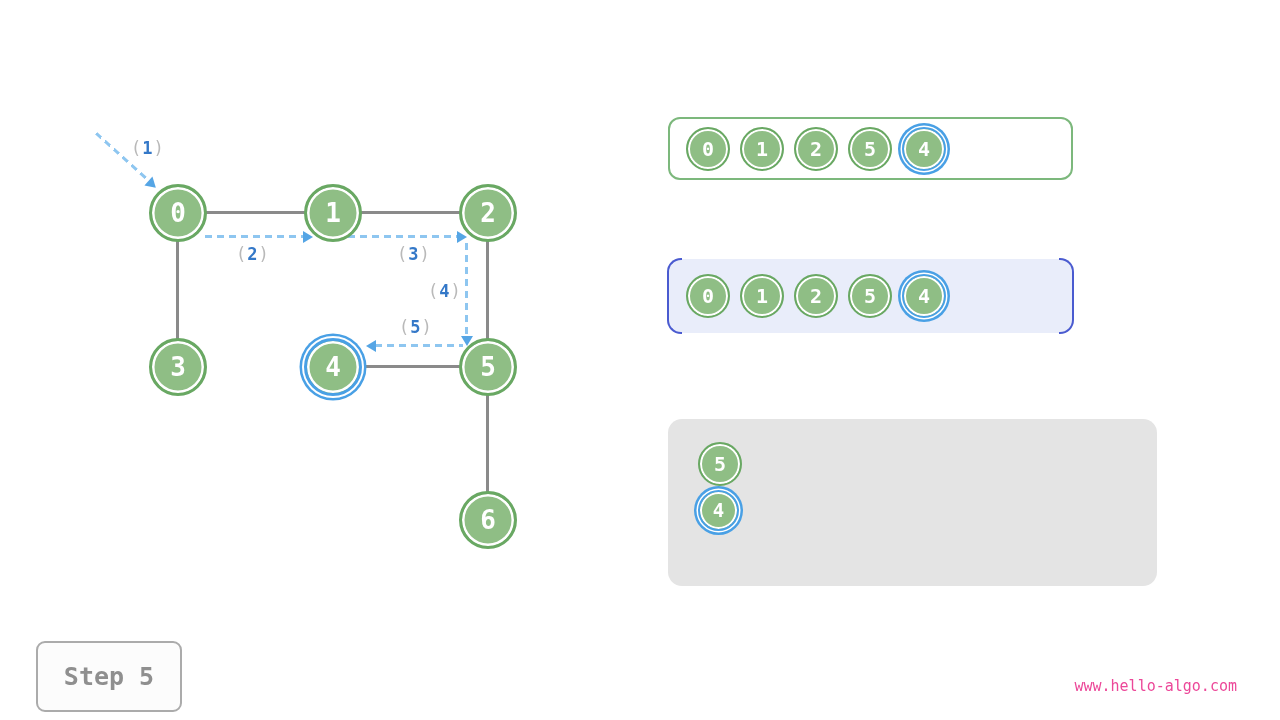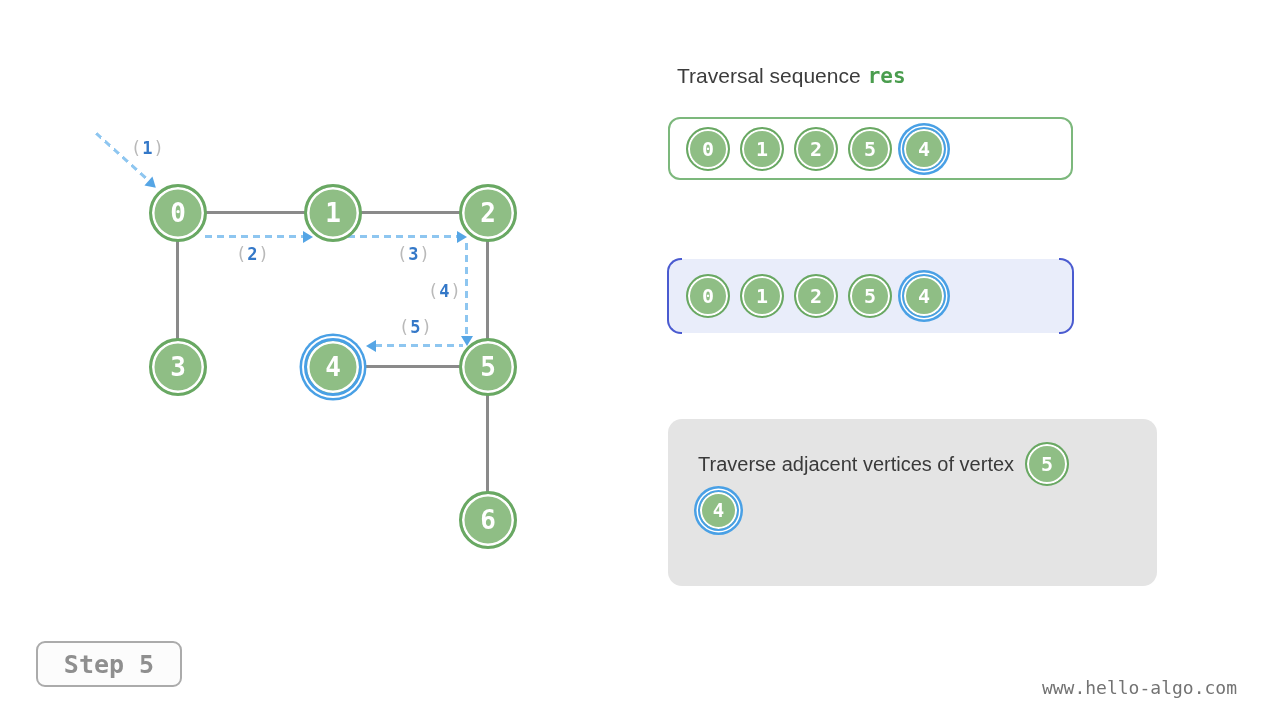--- a/index.html
+++ b/index.html
@@ -69,26 +69,26 @@
            border:2.5px solid #4a5bd0;z-index:1;}
   .bracket-l{left:-1px;border-right:none;border-radius:14px 0 0 14px;}
   .bracket-r{right:-1px;border-left:none;border-radius:0 14px 14px 0;}
 
   .calling-box{position:absolute;left:668px;top:419px;width:489px;height:167px;box-sizing:border-box;
            background:#e4e4e4;border-radius:14px;padding:22px 18px 0 30px;}
   .calling-title{font-size:20px;font-weight:bold;color:#3a3a3a;margin-bottom:17px;}
   .calling-row{display:flex;align-items:center;gap:11px;height:46px;font-size:20px;color:#3a3a3a;}
 
   
-  .step-box{position:absolute;left:36px;top:641px;width:146px;height:46px;box-sizing:border-box;
+  .step-box{position:absolute;left:36px;top:641px;width:146px;height:71px;box-sizing:border-box;
            background:#fcfcfc;border:2px solid #ababab;border-radius:9px;
            display:flex;align-items:center;justify-content:center;
            font-family:"DejaVu Sans Mono",monospace;font-size:25px;font-weight:bold;color:#8f8f8f;}
   .watermark{position:absolute;right:43px;top:677px;
-           font-family:"DejaVu Sans Mono",monospace;font-size:18px;color:#737373;text-align:right;}
+           font-family:"DejaVu Sans Mono",monospace;font-size:15px;color:#ec4899;text-align:right;}
 </style>
 </head>
 <body>
 
 <div class="canvas">
 
   <div>
     <div class="edge e01"></div>
     <div class="edge e12"></div>
     <div class="edge e03"></div>
@@ -134,23 +134,20 @@
         <span>4</span>
       </div>
     <div class="gnode n5">
         <span>5</span>
       </div>
     <div class="gnode n6">
         <span>6</span>
       </div>
   </div>
 
-  <div class="sec-title t-res">
-    <span>Traversal sequence</span><code class="code code-green">res</code>
-  </div>
   <div class="res-box">
     <span class="snode">
         <span>0</span>
       </span>
     <span class="snode">
         <span>1</span>
       </span>
     <span class="snode">
         <span>2</span>
       </span>
@@ -177,21 +174,20 @@
     <span class="snode">
         <span>5</span>
       </span>
     <span class="snode hl">
         <span>4</span>
       </span>
   </div>
 
   <div class="calling-box">
     <div class="calling-row">
-      <span>Traverse adjacent vertices of vertex</span>
       <span class="snode">
           <span>5</span>
         </span>
     </div>
     <div class="calling-row">
       <span class="snode sm hl">
           <span>4</span>
         </span>
     </div>
   </div>

